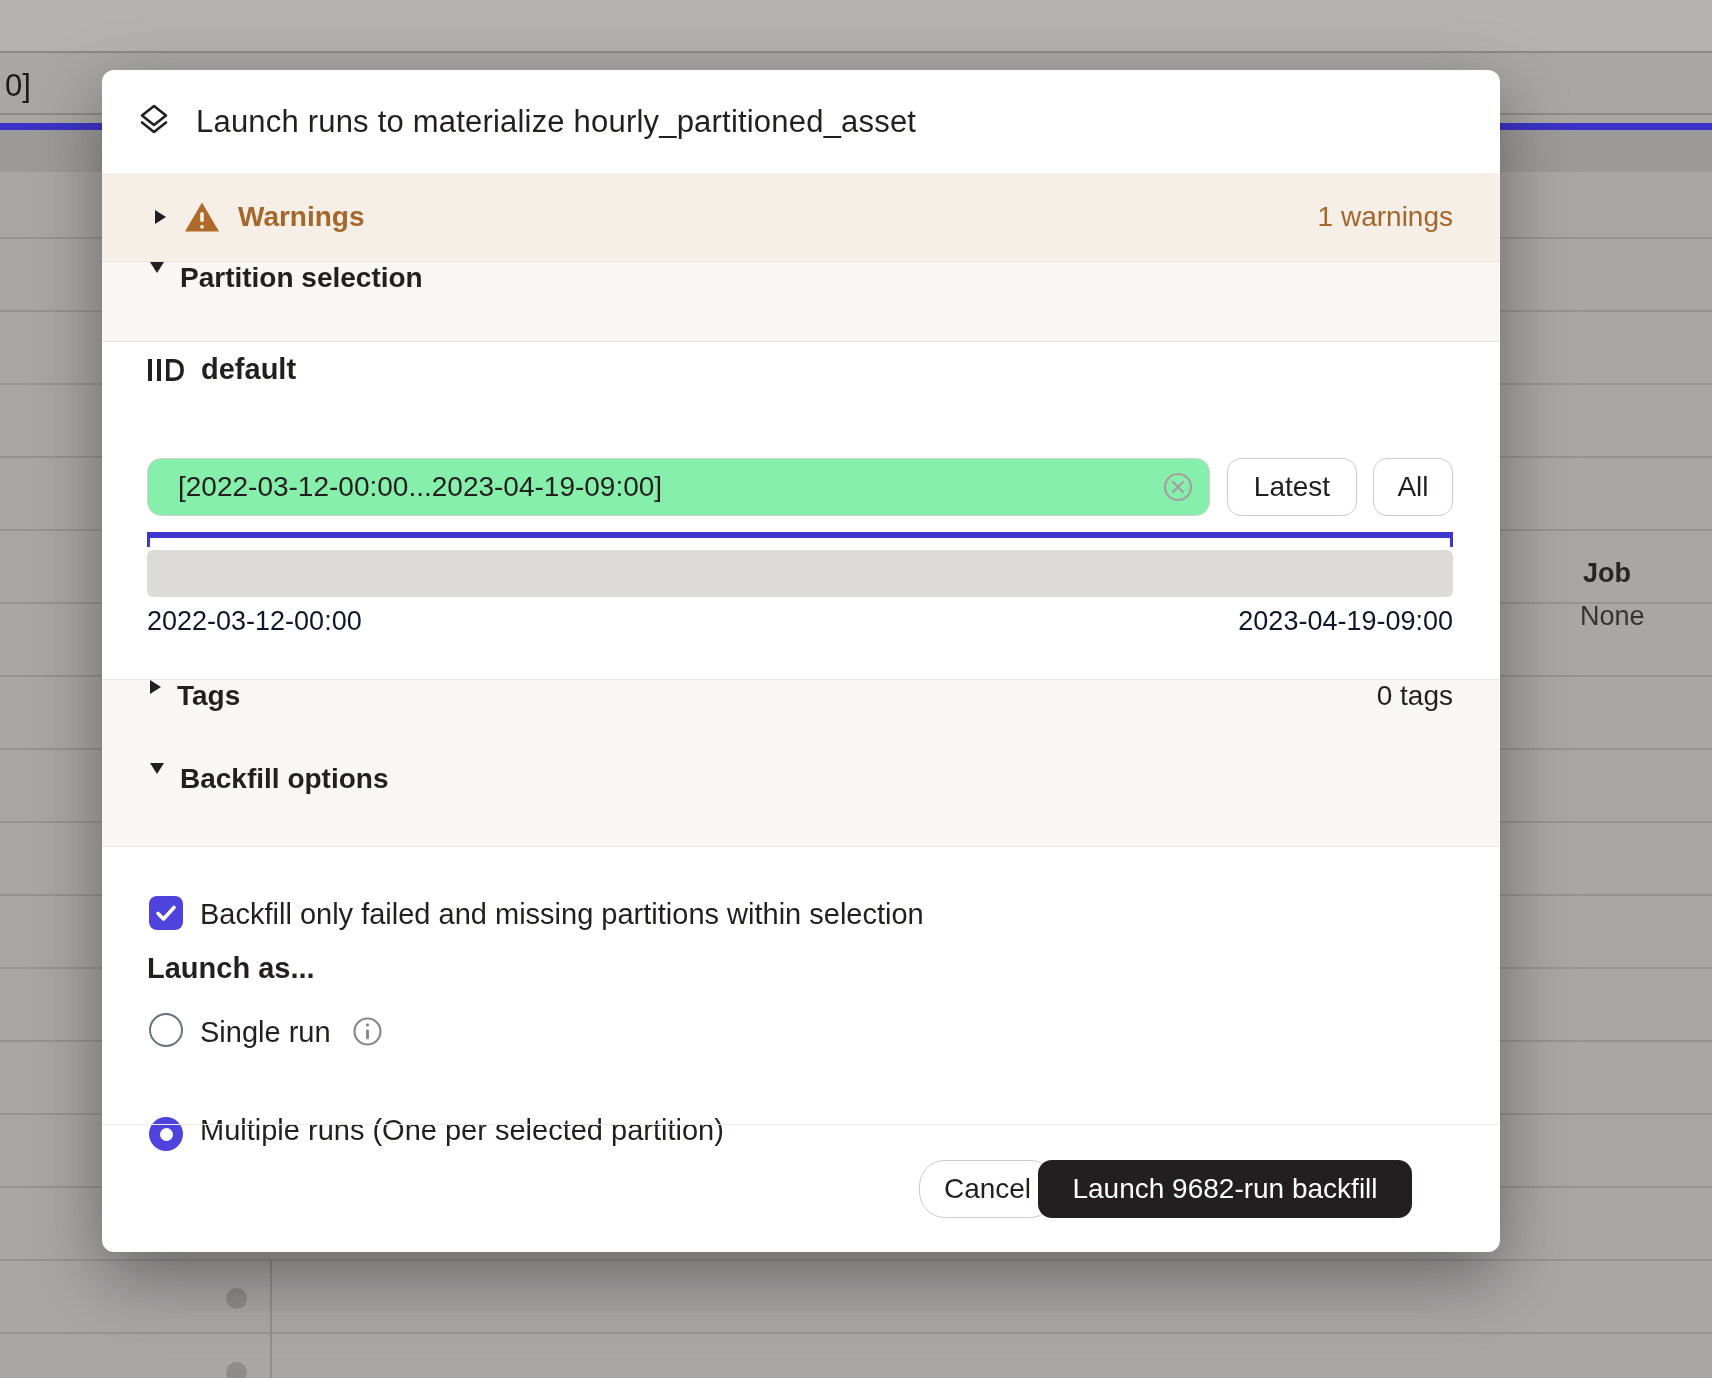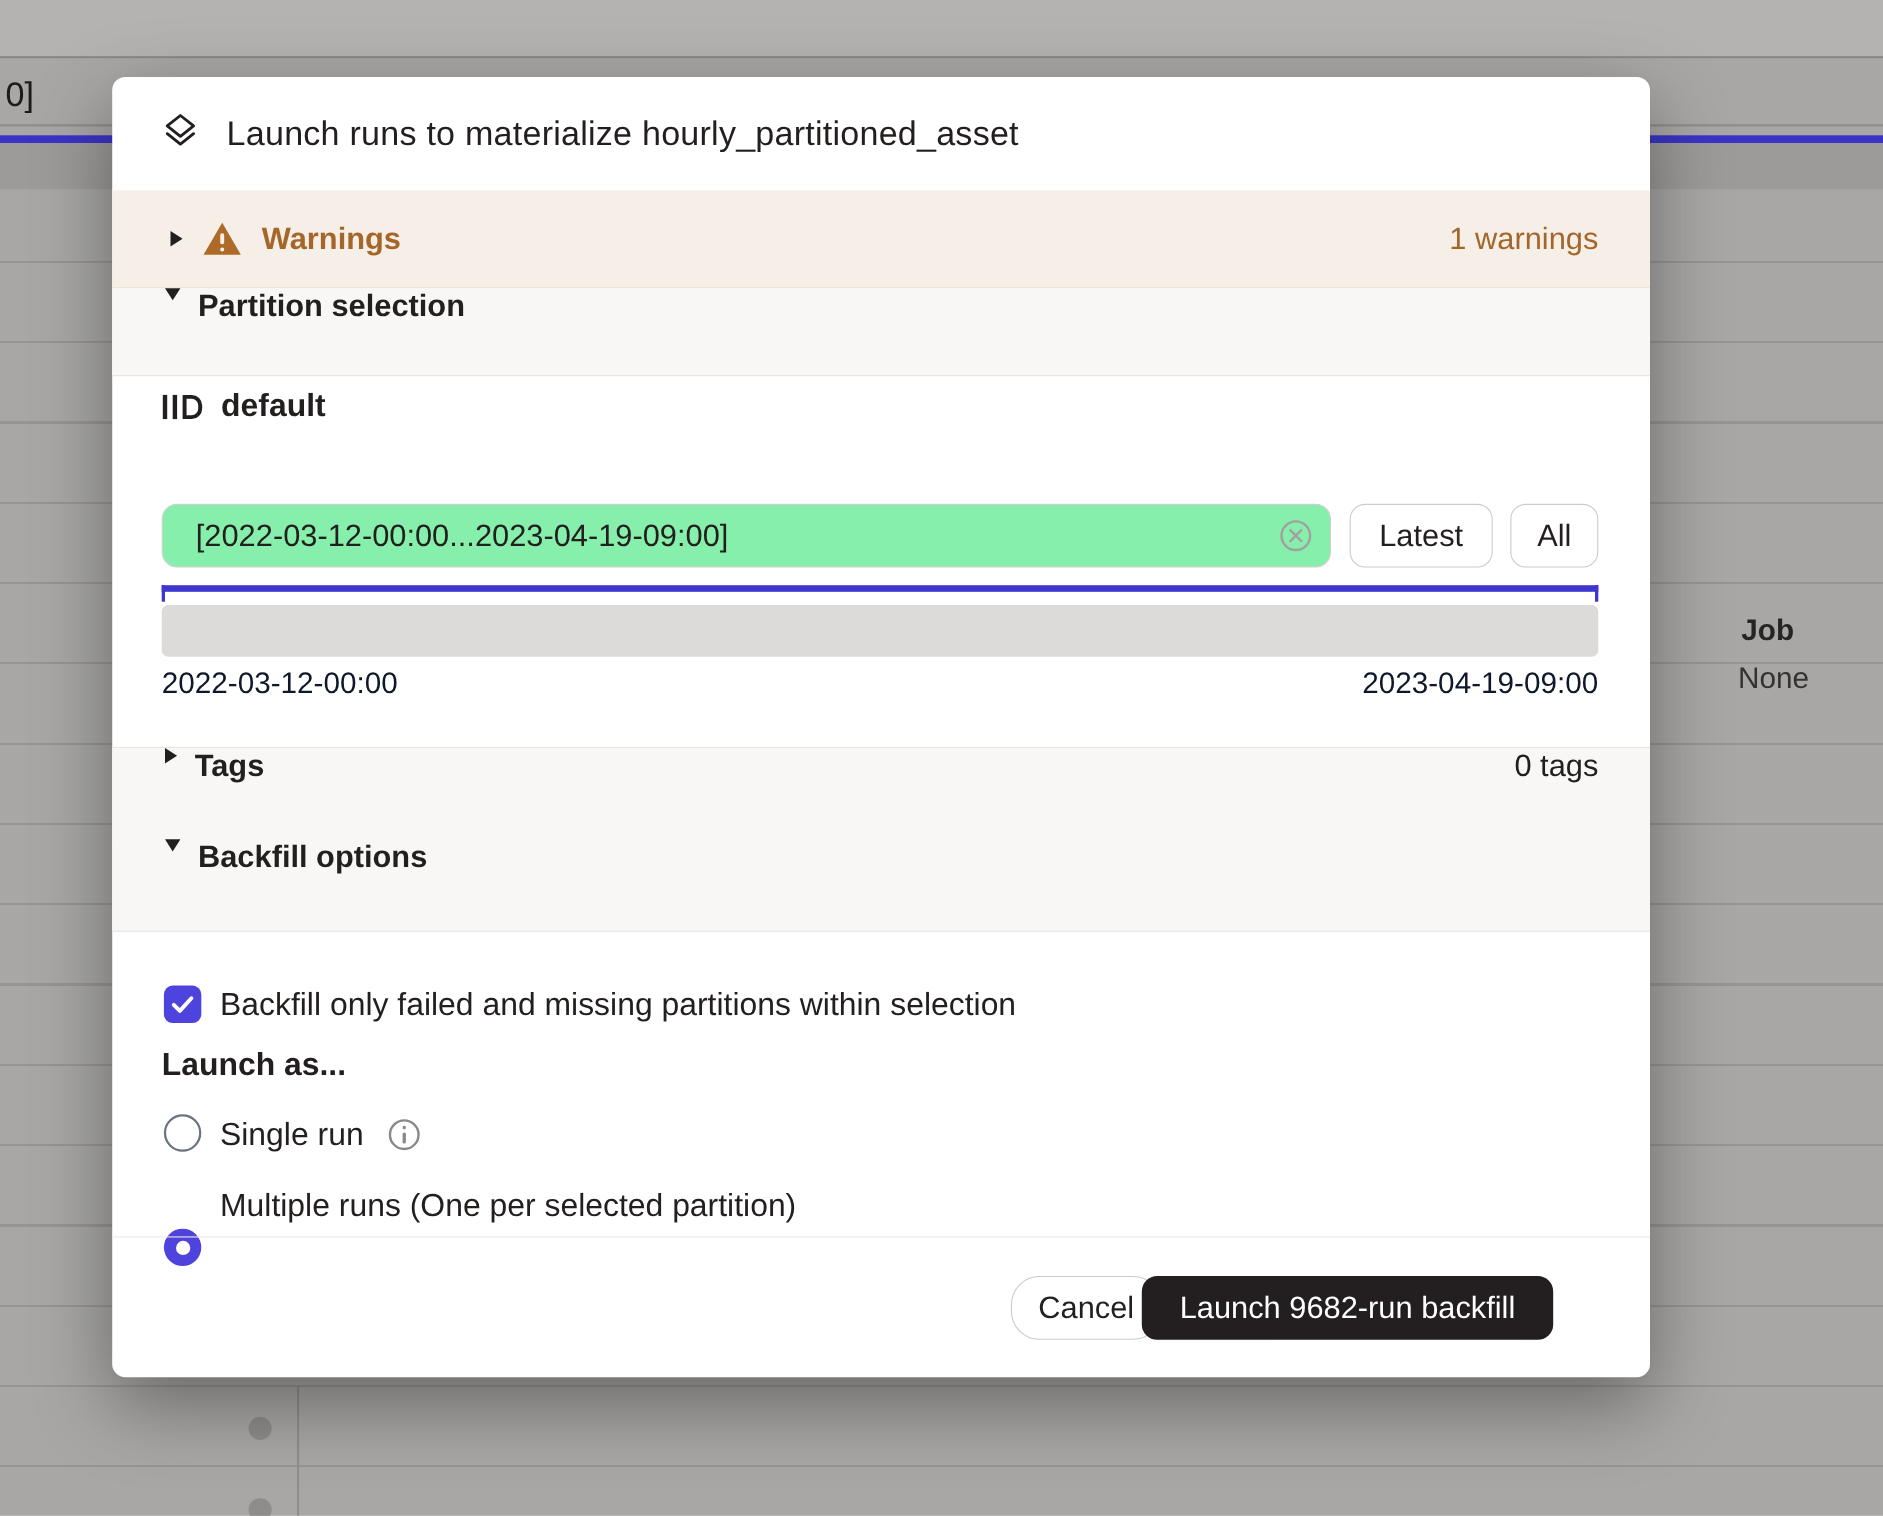--- a/index.html
+++ b/index.html
@@ -19,21 +19,21 @@
   .bg-job-value  { position:absolute; left:1580px; top:601px; font-size:27px; color:#343332; }
   .bg-vline { position:absolute; left:270px; top:1261px; width:2px; height:117px; background:#918f8e; }
   .bg-dot { position:absolute; width:21px; height:21px; border-radius:50%; background:#8e8d8c; }
   .bg-dot.d1 { left:226px; top:1288px; }
   .bg-dot.d2 { left:226px; top:1362px; }
 
   
   .modal { position:absolute; left:102px; top:70px; width:1398px; height:1182px; background:#ffffff;
     border-radius:12px; box-shadow:0 24px 70px rgba(0,0,0,.38); overflow:hidden; }
 
-  .modal-header { position:absolute; left:0; top:0; width:100%; height:103px; display:flex; align-items:center; padding-left:44px; }
+  .modal-header { position:absolute; left:0; top:0; width:100%; height:103px; display:flex; align-items:center; padding-left:34px; }
   .modal-header .title { font-size:31px; color:#231f1e; margin-left:24px; letter-spacing:.2px; }
 
   .row-warnings { position:absolute; left:0; top:103px; width:100%; height:89px; background:#f5efe7;
     display:flex; align-items:center; padding:0 47px 0 53px; border-bottom:1px solid #eae3d9; }
   .row-warnings .wlabel { font-size:28px; font-weight:700; color:#a5662a; margin-left:18px; }
   .row-warnings .wcount { margin-left:auto; font-size:28px; color:#a5662a; }
 
   .section-header { position:absolute; left:0; width:100%; background:#f8f7f6; display:flex; align-items:flex-start;
     padding:0 47px 0 48px; border-bottom:1px solid #e7e5e3; }
   .section-header .slabel { font-size:28px; font-weight:700; color:#231f1e; margin-left:16px; }
@@ -70,21 +70,21 @@
   .checkbox { position:absolute; left:47px; top:826px; width:34px; height:34px; background:#4f43dd; border-radius:8px;
     display:flex; align-items:center; justify-content:center; }
   .checkbox-label { position:absolute; left:98px; top:828px; font-size:29px; }
   .launch-as { position:absolute; left:45px; top:882px; font-size:29px; font-weight:700; }
   .radio { position:absolute; left:47px; width:34px; height:34px; border-radius:50%; background:#fff; }
   .radio.off { top:943px; border:2.5px solid #6a7480; }
   .radio.on  { top:1047px; background:#4f43dd; display:flex; align-items:center; justify-content:center; }
   .radio.on .dot { width:13px; height:13px; border-radius:50%; background:#fff; }
   .radio-label { position:absolute; left:98px; font-size:29px; }
   .rl-single { top:946px; }
-  .rl-multiple { top:1010px; }
+  .rl-multiple { top:1044px; }
   .info-icon { position:absolute; left:250px; top:946px; width:31px; height:31px; }
 
   
   .footer-divider { position:absolute; left:0; top:1054px; width:100%; height:1px; background:#eceae8; }
   .btn-cancel { position:absolute; left:817px; top:1090px; width:137px; height:58px; background:#fff; border:1px solid #cdcbc9;
     border-radius:26px; font-family:inherit; font-size:28px; color:#231f1e; }
   .btn-launch { position:absolute; left:936px; top:1090px; width:374px; height:58px; background:#231f20; border:none;
     border-radius:14px; font-family:inherit; font-size:28px; color:#ffffff; }
   button { cursor:pointer; }
 </style>

